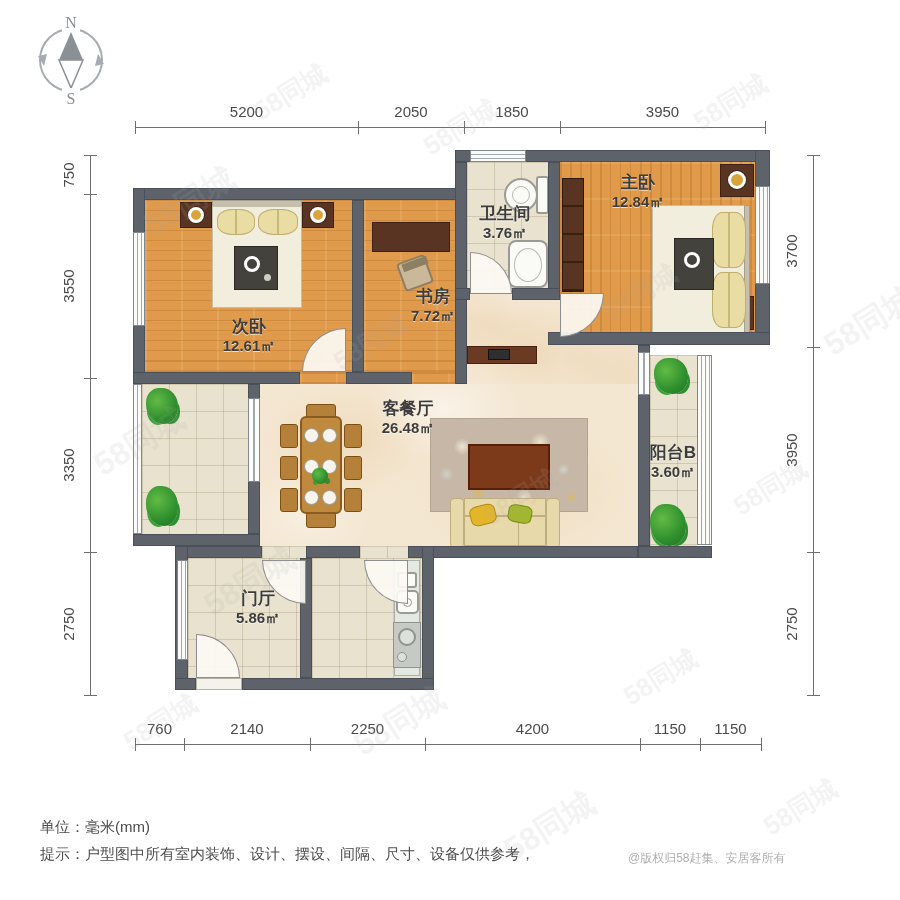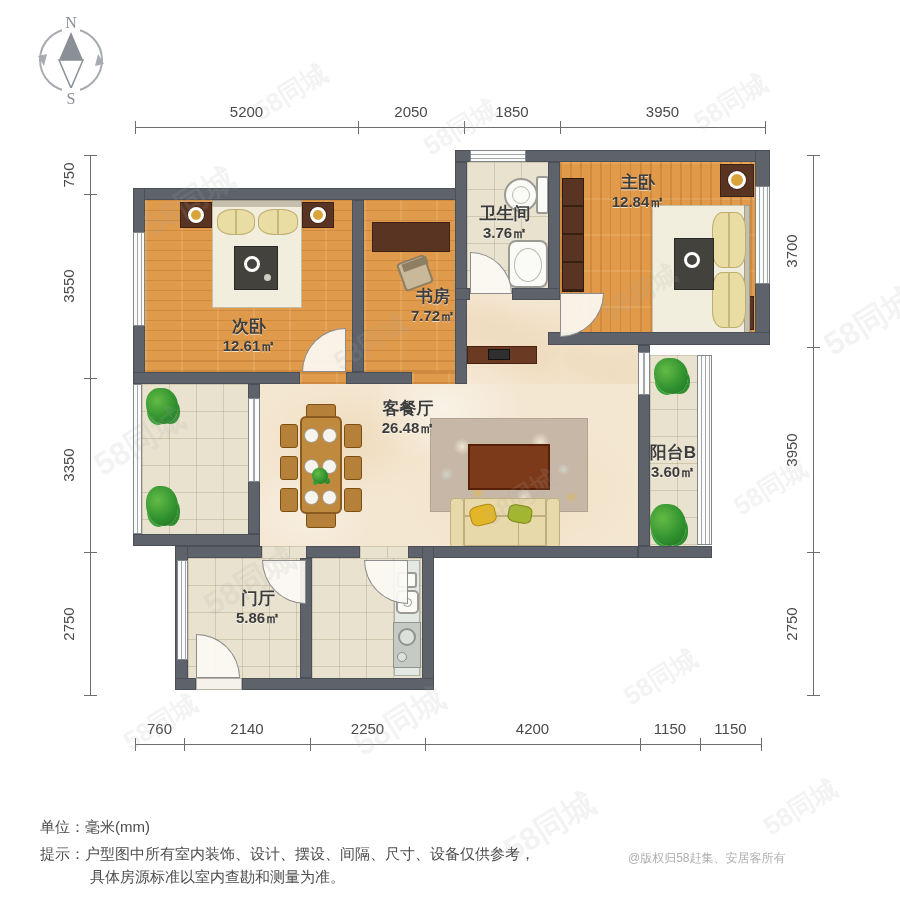--- a/index.html
+++ b/index.html
@@ -308,15 +308,14 @@
       <div class="wm" style="left: 620px; top: 660px; transform: rotate(-32deg); font-size: 26px;">58同城</div>
       <div class="wm" style="left: 120px; top: 705px; transform: rotate(-32deg); font-size: 26px;">58同城</div>
       <div class="wm" style="left: 500px; top: 805px; transform: rotate(-32deg); font-size: 32px;">58同城</div>
       <div class="wm" style="left: 760px; top: 790px; transform: rotate(-32deg); font-size: 26px;">58同城</div>
       <div class="wm" style="left: 250px; top: 75px; transform: rotate(-32deg); font-size: 26px;">58同城</div>
       <div class="wm" style="left: 820px; top: 300px; transform: rotate(-32deg); font-size: 32px;">58同城</div>
     </div>
 
   <div class="note" style="left:40px;top:818px;">单位：毫米(mm)</div>
   <div class="note" style="left:40px;top:845px;">提示：户型图中所有室内装饰、设计、摆设、间隔、尺寸、设备仅供参考，</div>
-  <div class="note" style="left:90px;top:868px;">具体房源标准以室内查勘和测量为准。</div>
   <div class="copyright" style="left:628px;top:850px;">@版权归58赶集、安居客所有</div>
 </div>
 
 </body></html>

